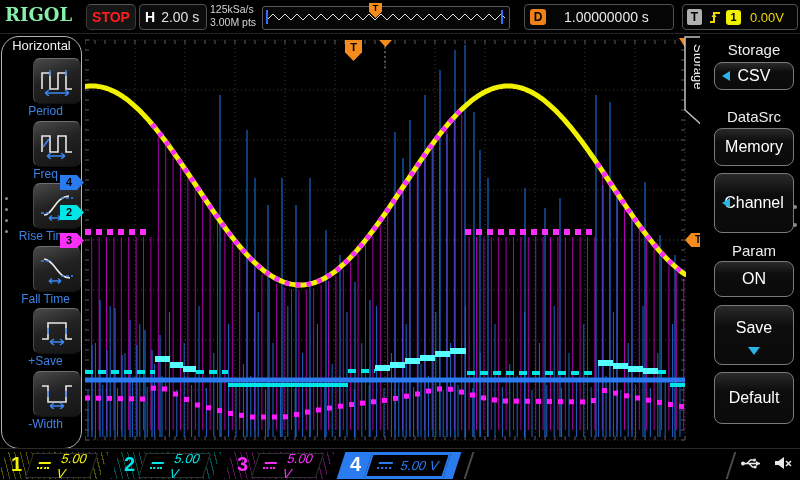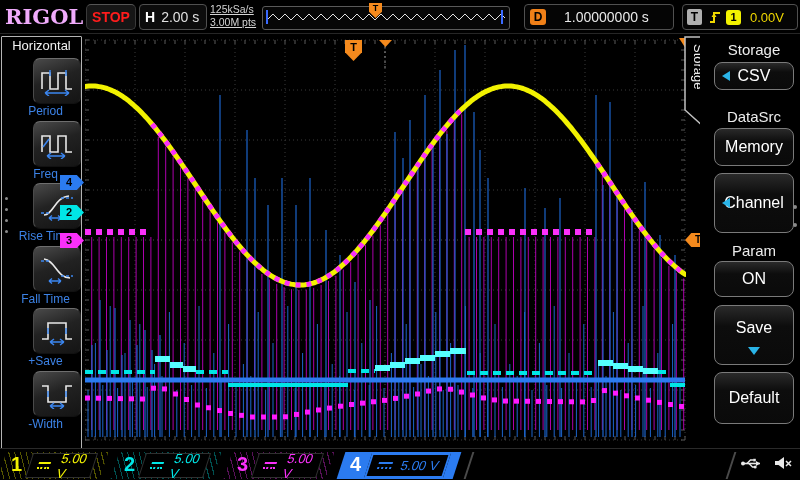--- a/index.html
+++ b/index.html
@@ -1,29 +1,29 @@
 <!DOCTYPE html>
 <html><head>
 <meta charset="utf-8">
 <style>
   html,body{margin:0;padding:0;background:#000;}
   .screen{position:relative;width:800px;height:480px;background:#000;overflow:hidden;
           font-family:"Liberation Sans",sans-serif;-webkit-font-smoothing:none;}
   
   .topbar{position:absolute;left:0;top:0;width:800px;height:33px;background:#000;border-bottom:1px solid #262626;}
   .logo{position:absolute;left:5px;top:4px;font-family:"DejaVu Serif",serif;font-weight:900;
-        font-size:21px;color:#f0abfc;letter-spacing:0px;}
+        font-size:18px;color:#86efac;letter-spacing:0px;}
   .stopchip{position:absolute;left:86px;top:4px;width:48px;height:24px;background:#161616;
         border-radius:5px;border:1px solid #3a3a3a;border-top-color:#555;color:#ff1c1c;
         font-size:14px;font-weight:900;text-align:center;line-height:24px;}
   .hchip{position:absolute;left:139px;top:4px;width:66px;height:24px;background:#0c0c0c;
         border:1px solid #505050;border-radius:4px;display:flex;align-items:center;}
   .hchip .hlab{color:#fff;font-weight:bold;font-size:14px;margin:0 6px 0 5px;}
   .hchip .hval{color:#e0e0e0;font-size:14px;}
-  .ratebox{position:absolute;left:210px;top:3px;color:#d4d4d4;font-size:10.5px;line-height:13px;text-decoration:underline;}
+  .ratebox{position:absolute;left:210px;top:3px;color:#d4d4d4;font-size:10.5px;line-height:13px;}
   .preview{position:absolute;left:262px;top:6px;width:246px;height:22px;background:#060606;
         border:1px solid #5a5a5a;border-radius:3px;}
   .preview svg{position:absolute;left:2px;top:2px;}
   .ptrig{position:absolute;left:369px;top:3px;width:13px;height:15px;background:#f58a1d;
         clip-path:polygon(0 0,100% 0,100% 58%,50% 100%,0 58%);color:#000;font-size:9px;font-weight:900;
         text-align:center;line-height:11px;}
   .dchip{position:absolute;left:524px;top:4px;width:148px;height:24px;background:#050505;
         border:1px solid #505050;border-radius:4px;display:flex;align-items:center;}
   .dbadge{width:16px;height:16px;background:#f08018;border-radius:3px;color:#000;font-weight:900;
         font-size:12px;text-align:center;line-height:16px;margin:0 10px 0 5px;}
@@ -31,21 +31,21 @@
   .tchip{position:absolute;left:682px;top:4px;width:114px;height:24px;background:#050505;
         border:1px solid #505050;border-radius:4px;display:flex;align-items:center;}
   .tbadge{width:15px;height:16px;background:#b0b0b0;border-radius:2px;color:#000;font-weight:900;
         font-size:12px;text-align:center;line-height:16px;margin-left:4px;}
   .sbadge{width:15px;height:15px;background:#f2f200;border-radius:3px;color:#000;font-weight:900;
         font-size:11px;text-align:center;line-height:15px;margin-left:4px;}
   .tlev{color:#f0d800;font-size:13px;margin-left:9px;}
   .slopeicon{margin-left:6px;}
   
   .leftmenu{position:absolute;left:1px;top:36px;width:79px;height:411px;border:1px solid #b4b4b4;
-        border-radius:1px;background:#000;}
+        border-radius:18px;background:#000;}
   .lm-title{color:#f2f2f2;font-size:13px;text-align:center;margin-top:1px;}
   .lm-item{position:absolute;left:0;width:79px;}
   .lm-tile{position:absolute;left:31px;width:46px;height:44px;border-radius:7px;
         background:linear-gradient(160deg,#4a4a4a,#222 45%,#141414);
         border-top:1px solid #6e6e6e;border-left:1px solid #4a4a4a;border-right:1px solid #222;border-bottom:1px solid #111;
         display:flex;align-items:center;justify-content:center;}
   .lm-label{position:absolute;left:0;width:79px;text-align:center;color:#3c82e6;font-size:12px;padding-left:8px;box-sizing:border-box;}
   .lm-dots{position:absolute;left:3px;top:160px;display:flex;flex-direction:column;gap:8px;}
   .lm-dots i{width:3px;height:3px;border-radius:50%;background:#8a8a8a;}
   

